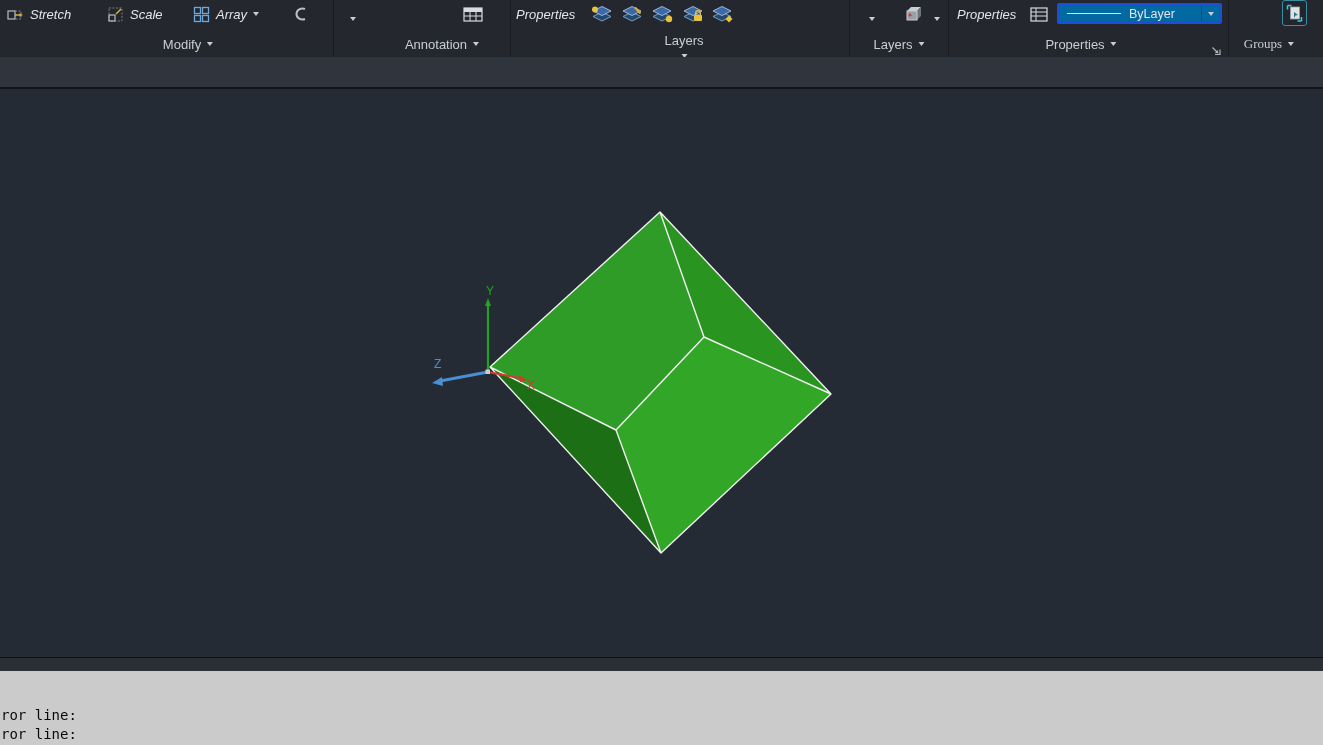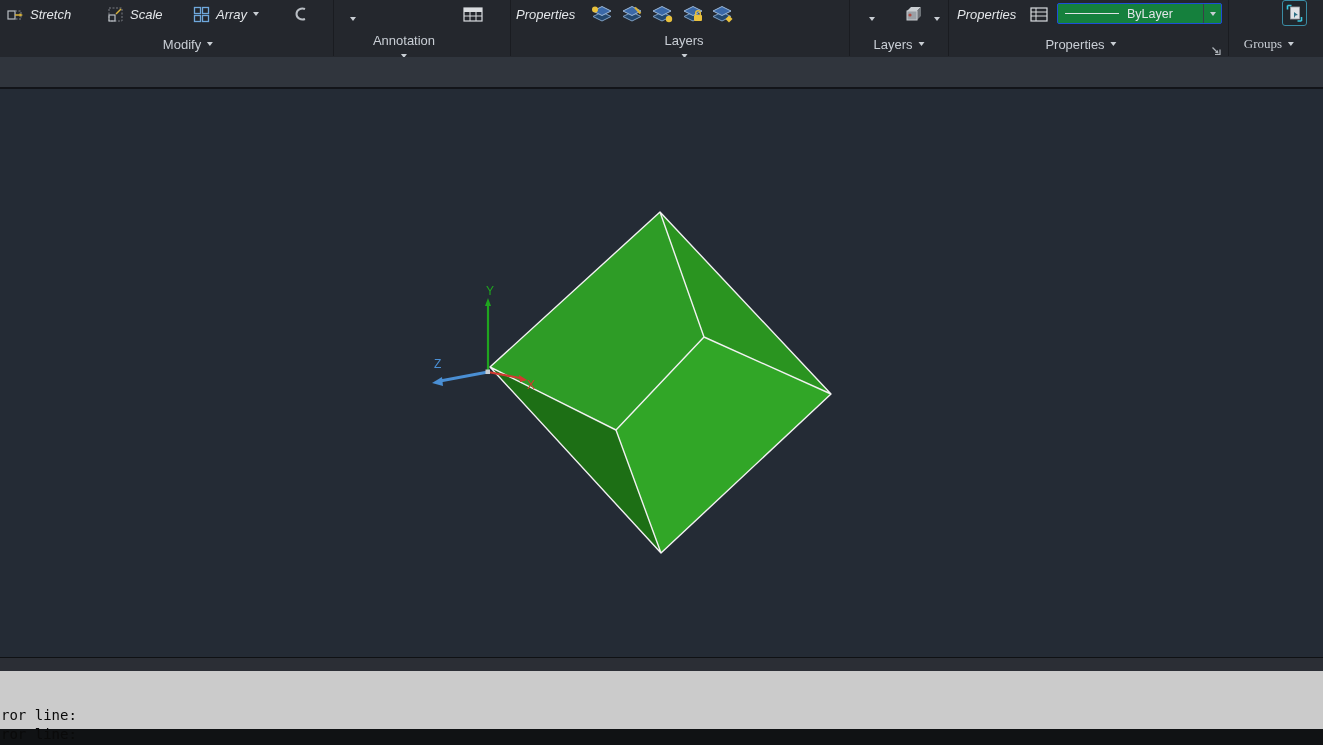--- a/index.html
+++ b/index.html
@@ -11,38 +11,38 @@
   .r1btn{position:absolute;top:1px;height:26px;display:flex;align-items:center;gap:6px;
          color:#e3e6e9;font-size:13px;cursor:default;white-space:nowrap;font-style:italic;}
   .caret{width:0;height:0;border-left:3.5px solid transparent;border-right:3.5px solid transparent;
          border-top:4.5px solid #c9ced4;display:inline-block;}
   .vsep{position:absolute;top:0;height:56px;width:1px;background:#1a1c21;}
   .panel{position:absolute;top:33px;height:22px;display:flex;align-items:center;gap:6px;
          color:#c9ced5;font-size:13px;transform:translateX(-50%);cursor:default;white-space:nowrap;}
   .iconbtn{position:absolute;top:2px;height:24px;display:flex;align-items:center;justify-content:center;}
 
   
-  #linetype{position:absolute;left:1057px;top:3px;width:165px;height:21px;background:#15803d;
-            border:1px solid #1d4ed8;border-radius:2px;display:flex;align-items:center;
+  #linetype{position:absolute;left:1057px;top:3px;width:165px;height:21px;background:#0369a1;
+            border:3px solid #1d4ed8;border-radius:2px;display:flex;align-items:center;
             box-sizing:border-box;color:#e2e5e8;font-size:12.5px;}
   #linetype .sample{width:54px;height:0;border-top:1.5px solid #dfe2e5;margin-left:7px;flex:none;}
   #linetype .lbl{margin-left:8px;flex:1;}
   #linetype .dd{width:17px;height:100%;display:flex;align-items:center;justify-content:center;
                 border-left:1px solid #3a3f46;}
 
   #seltool{position:absolute;left:1282px;top:0px;width:25px;height:26px;border:1px solid #3a8ca4;
            border-radius:3px;background:#20262c;display:flex;align-items:center;justify-content:center;box-sizing:border-box;}
 
   
   #tabstrip{position:absolute;left:0;top:57px;width:1323px;height:30px;background:#30353d;
             border-bottom:2px solid #121419;box-sizing:content-box;}
   #viewport{position:absolute;left:0;top:89px;width:1323px;height:568px;background:#242b35;}
   #statusband{position:absolute;left:0;top:657px;width:1323px;height:14px;background:#2b2e35;
               border-top:1px solid #0f1114;box-sizing:border-box;}
-  #cmdline{position:absolute;left:0;top:671px;width:1323px;height:58px;background:#cbcbcb;
+  #cmdline{position:absolute;left:0;top:671px;width:1323px;height:74px;background:#cbcbcb;
            box-sizing:border-box;padding:35px 0 0 1px;font-family:"DejaVu Sans Mono",monospace;
            font-size:14px;line-height:19px;color:#0a0a0a;}
 
   #viewport svg text{font-family:"Liberation Sans",sans-serif;font-size:12px;}
 </style>
 </head>
 <body>
 
 <div id="app">
 
@@ -182,21 +182,21 @@
         <path d="M1.5,1.5 h4 M1.5,1.5 v4" stroke="#39c8e0" stroke-width="1.6" fill="none"></path>
         <path d="M15.5,17 h-4 M15.5,17 v-4" stroke="#39c8e0" stroke-width="1.6" fill="none"></path>
         <polygon points="8,8 12,11 9.5,11.5 8,14" fill="#2b6f84"></polygon>
       </svg>
     </div>
 
     <div class="panel" style="left:168px;margin-left:20px;">
       <span>Modify</span>
       <span class="caret"></span>
     </div>
-    <div class="panel" style="left:404px;flex-direction:column;">
+    <div class="panel" style="left:442px;">
       <span>Annotation</span>
       <span class="caret"></span>
     </div>
     <div class="panel" style="left:684px;flex-direction:column;">
       <span>Layers</span>
       <span class="caret"></span>
     </div>
     <div class="panel" style="left:899px;">
       <span>Layers</span>
       <span class="caret"></span>

